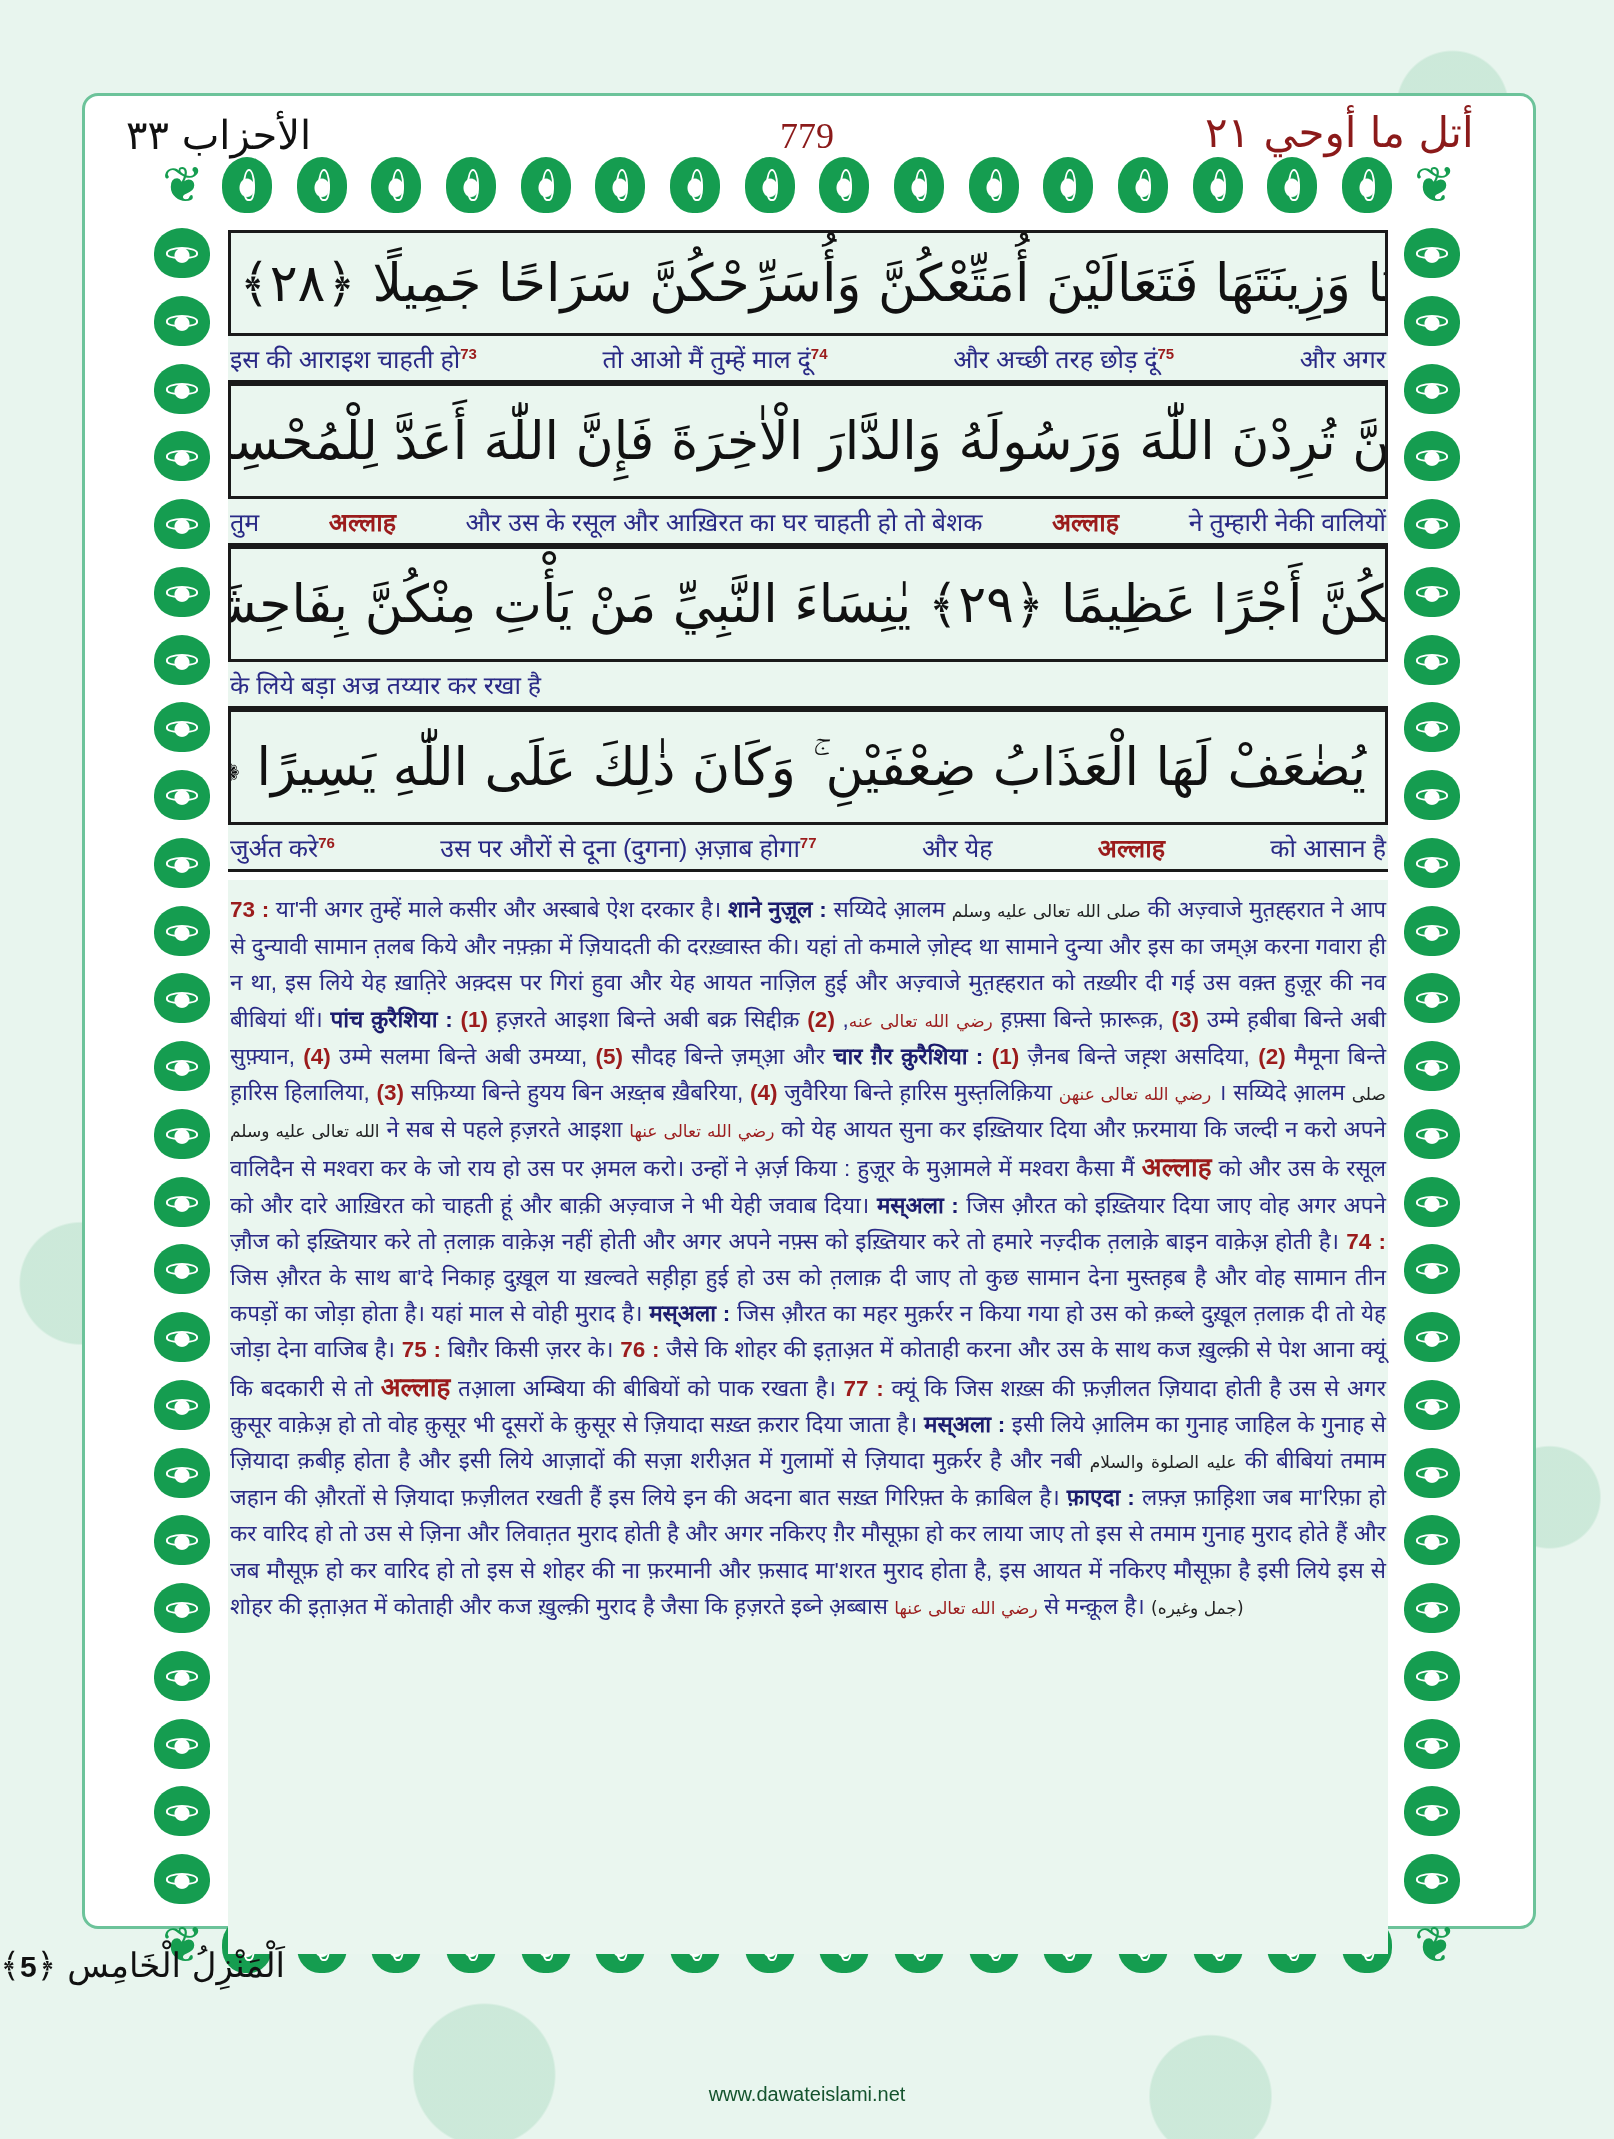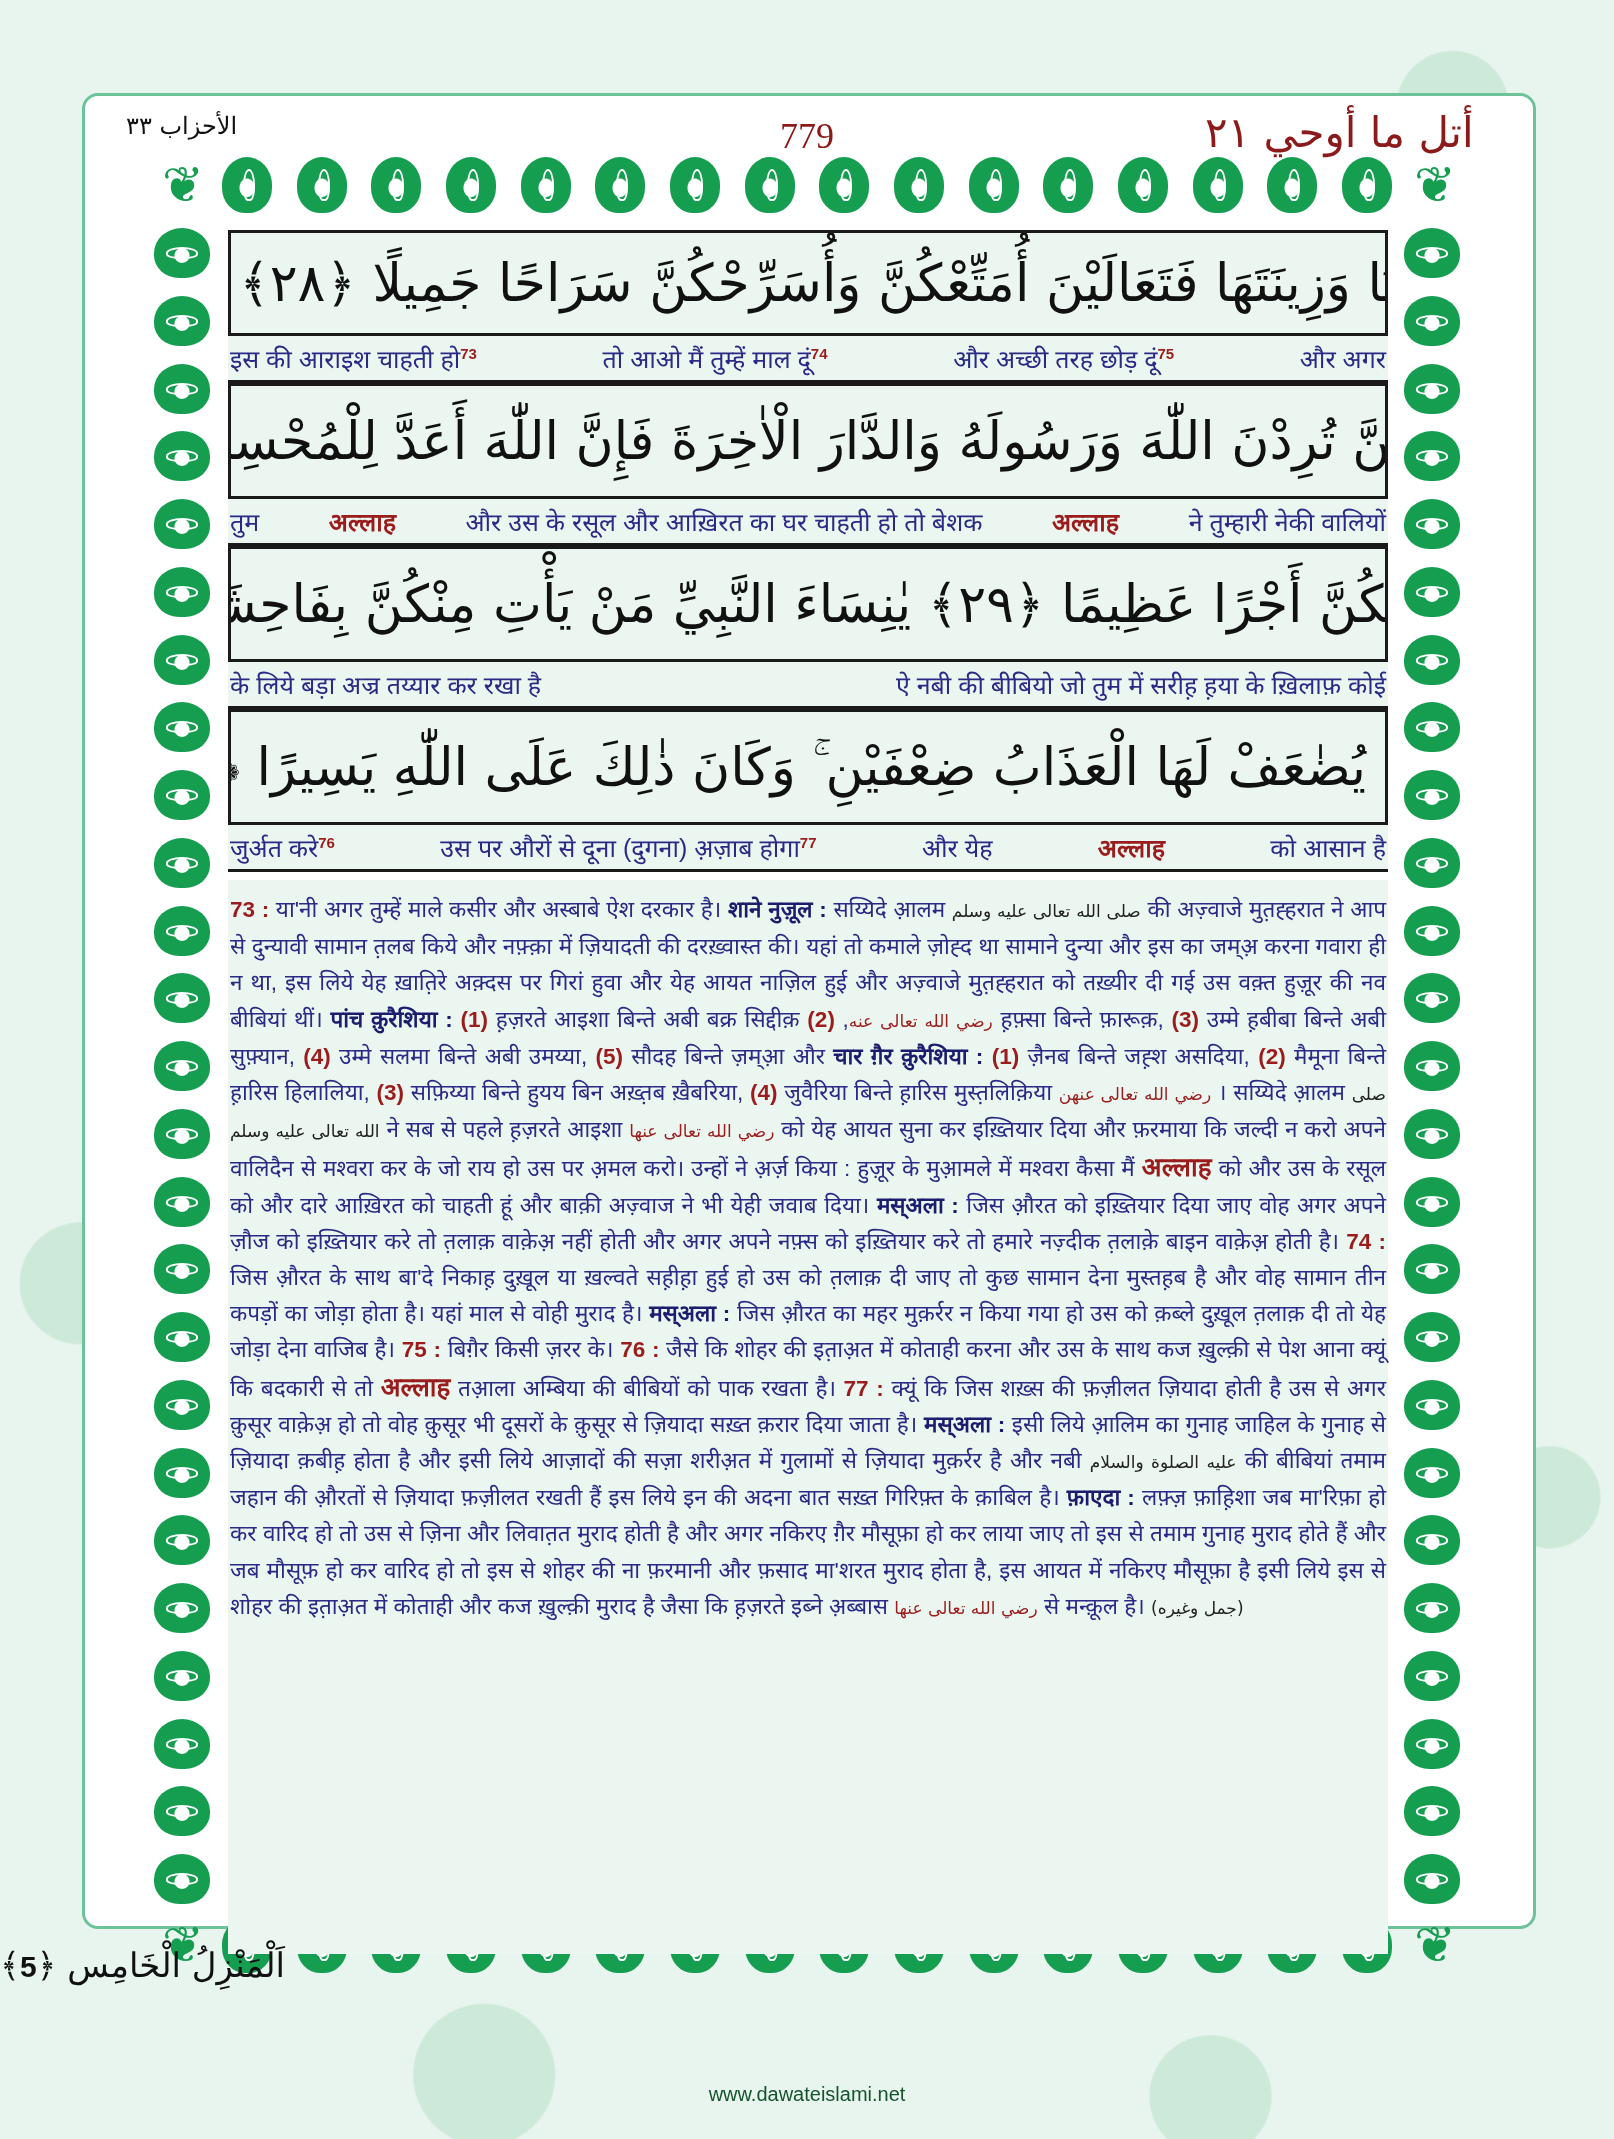--- a/index.html
+++ b/index.html
@@ -13,21 +13,21 @@
       radial-gradient(circle at 96% 70%, rgba(140,205,170,0.3) 0 50px, transparent 52px),
       radial-gradient(circle at 30% 97%, rgba(140,205,170,0.3) 0 70px, transparent 72px),
       radial-gradient(circle at 75% 98%, rgba(140,205,170,0.3) 0 60px, transparent 62px);
     font-family: "Liberation Sans", sans-serif;
   }
   .page {
     position: absolute; left: 82px; top: 93px; width: 1448px; height: 1830px;
     background: #ffffff; border: 3px solid #6cc39a; border-radius: 16px;
   }
   .header-left {
-    position: absolute; left: 126px; top: 112px; font-size: 24px;
+    position: absolute; left: 126px; top: 112px; font-size: 40px;
     font-family: "DejaVu Serif", serif; color: #111; direction: rtl;
   }
   .header-center {
     position: absolute; left: 780px; top: 115px; font-size: 36px; font-weight: normal;
     font-family: "Liberation Serif", serif; color: #8b1a1a;
   }
   .header-right {
     position: absolute; left: 1205px; top: 108px; font-size: 42px;
     font-family: "DejaVu Serif", serif; color: #8b1a1a; direction: rtl;
   }
@@ -211,21 +211,20 @@
     <span class="allah">अल्लाह</span>
     <span>और उस के रसूल और आख़िरत का घर चाहती हो तो बेशक</span>
     <span class="allah">अल्लाह</span>
     <span>ने तुम्हारी नेकी वालियों</span>
   </div>
   <div class="rule"></div>
 
   <div class="ayah-box tall">مِنْكُنَّ أَجْرًا عَظِيمًا ﴿٢٩﴾ يٰنِسَاءَ النَّبِيِّ مَنْ يَأْتِ مِنْكُنَّ بِفَاحِشَةٍ</div>
   <div class="trans-line">
     <span>के लिये बड़ा अज्र तय्यार कर रखा है</span>
-    <span>ऐ नबी की बीबियो जो तुम में सरीह़ ह़या के ख़िलाफ़ कोई</span>
   </div>
   <div class="rule"></div>
 
   <div class="ayah-box tall">مُبَيِّنَةٍ يُضٰعَفْ لَهَا الْعَذَابُ ضِعْفَيْنِ ۚ وَكَانَ ذٰلِكَ عَلَى اللّٰهِ يَسِيرًا ﴿٣٠﴾</div>
   <div class="trans-line">
     <span><span>जुर्अत करे</span><sup>76</sup></span>
     <span><span>उस पर औरों से दूना (दुगना) अ़ज़ाब होगा</span><sup>77</sup></span>
     <span>और येह</span>
     <span class="allah">अल्लाह</span>
     <span>को आसान है</span>

